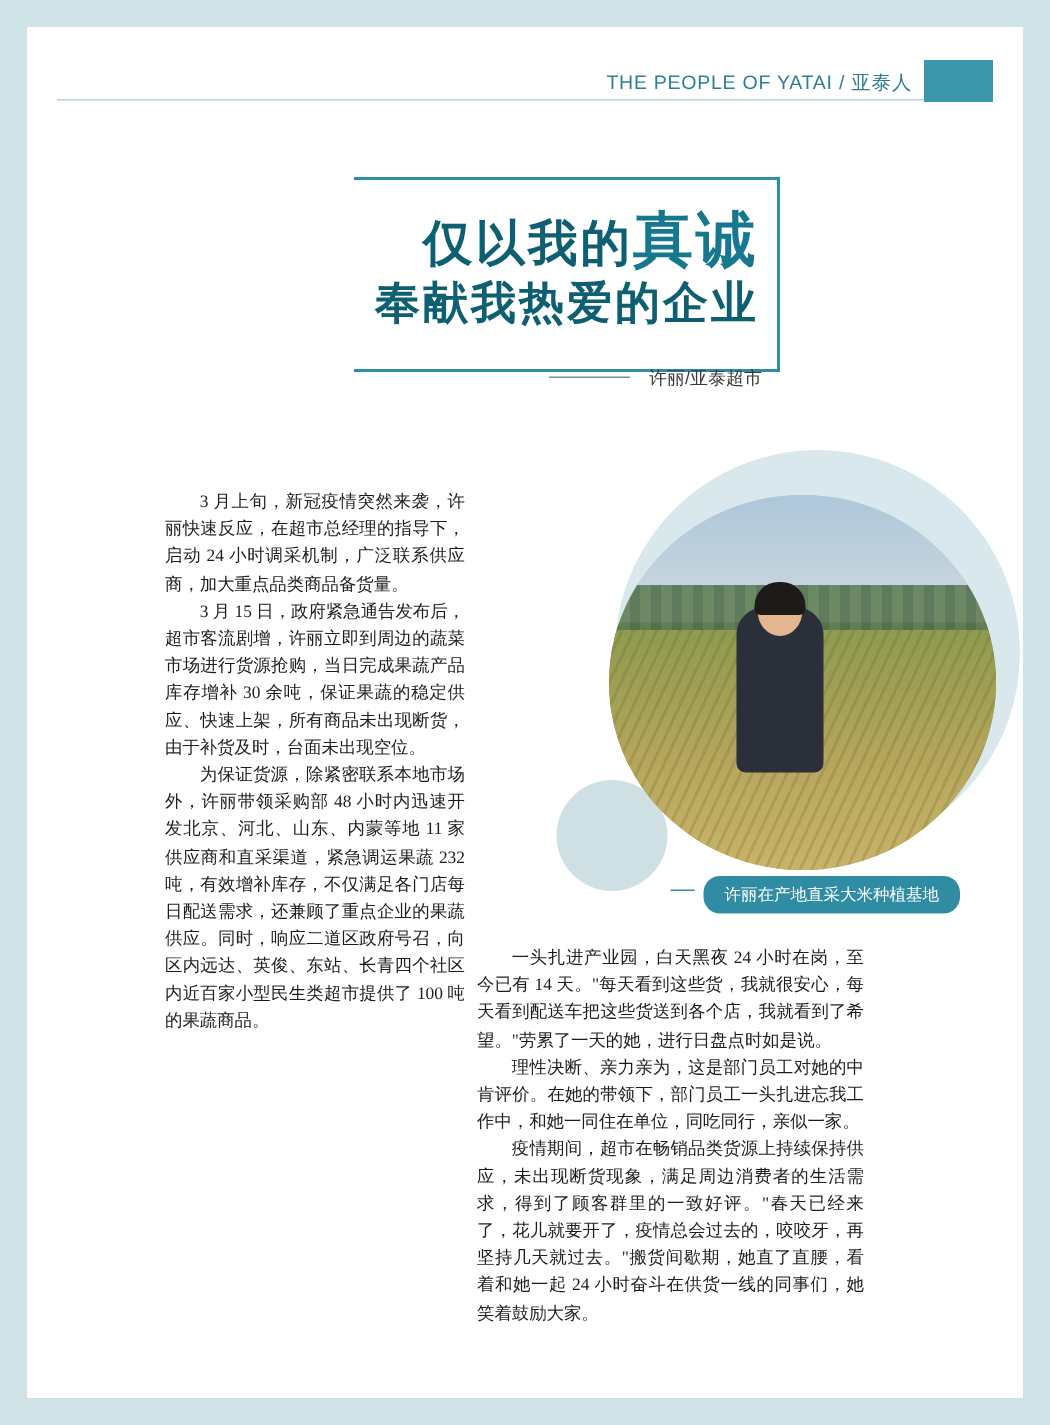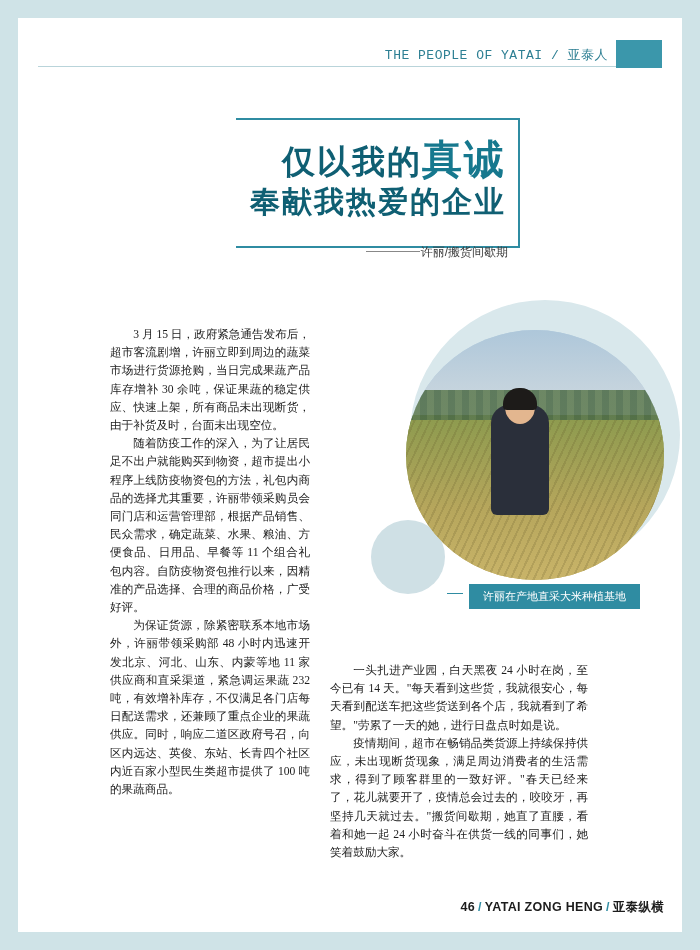--- a/index.html
+++ b/index.html
@@ -52,21 +52,20 @@
     background: #ffffff;
   }
 
   
   .header {
     position: absolute;
     left: 18px;
     right: 18px;
     top: 40px;
     height: 34px;
-    font-family: Liberation Mono, monospace;
   }
   .header-rule {
     position: absolute;
     left: 20px;
     right: 20px;
     top: 26px;
     height: 1px;
     background: #b9d4da;
   }
   .header-text {
@@ -241,21 +240,21 @@
 
   
   .caption {
     position: absolute;
     right: 60px;
     top: 584px;
     background: #2f8ca2;
     color: #ffffff;
     font-size: 11px;
     padding: 5px 14px;
-    border-radius: 0;
+    border-radius: 11px;
     white-space: nowrap;
   }
   .caption::before {
     content: "";
     position: absolute;
     left: -22px;
     top: 9px;
     width: 16px;
     height: 1px;
     background: #2f8ca2;
@@ -273,24 +272,23 @@
   .col p {
     margin: 0;
     text-indent: 2em;
   }
   .col-left {
     left: 110px;
     top: 326px;
     width: 200px;
   }
   .col-right {
-    left: 330px;
+    left: 318px;
     top: 630px;
     width: 258px;
-    margin-top: 32px;
   }
 
   
   .footer {
     position: absolute;
     right: 36px;
     bottom: 34px;
     font-size: 12.5px;
     color: #1c1c1c;
     letter-spacing: .3px;
@@ -324,43 +322,41 @@
     <div class="header-tab"></div>
   </div>
 
   <div class="title-wrap">
     <div class="title-frame"></div>
     <div class="title-line1">
       <span>仅以我的</span><span class="big">真诚</span>
     </div>
     <div class="title-line2">奉献我热爱的企业</div>
     <div class="byline-rule"></div>
-    <div class="byline">许丽/搬货间歇期</div>
+    <div class="byline">许丽/亚泰超市</div>
   </div>
 
   <div class="photo">
     <div class="sky"></div>
     <div class="treeline"></div>
     <div class="field"></div>
     <div class="field-texture"></div>
     <div class="person-body"></div>
     <div class="person-head"></div>
     <div class="person-hair"></div>
   </div>
   <div class="caption">许丽在产地直采大米种植基地</div>
 
   <div class="col col-left">
+    <p>3 月上旬，新冠疫情突然来袭，许丽快速反应，在超市总经理的指导下，启动 24 小时调采机制，广泛联系供应商，加大重点品类商品备货量。</p>
     <p>3 月 15 日，政府紧急通告发布后，超市客流剧增，许丽立即到周边的蔬菜市场进行货源抢购，当日完成果蔬产品库存增补 30 余吨，保证果蔬的稳定供应、快速上架，所有商品未出现断货，由于补货及时，台面未出现空位。</p>
-    <p>随着防疫工作的深入，为了让居民足不出户就能购买到物资，超市提出小程序上线防疫物资包的方法，礼包内商品的选择尤其重要，许丽带领采购员会同门店和运营管理部，根据产品销售、民众需求，确定蔬菜、水果、粮油、方便食品、日用品、早餐等 11 个组合礼包内容。自防疫物资包推行以来，因精准的产品选择、合理的商品价格，广受好评。</p>
     <p>为保证货源，除紧密联系本地市场外，许丽带领采购部 48 小时内迅速开发北京、河北、山东、内蒙等地 11 家供应商和直采渠道，紧急调运果蔬 232 吨，有效增补库存，不仅满足各门店每日配送需求，还兼顾了重点企业的果蔬供应。同时，响应二道区政府号召，向区内远达、英俊、东站、长青四个社区内近百家小型民生类超市提供了 100 吨的果蔬商品。</p>
 
   </div>
 
   <div class="col col-right">
     <p>一头扎进产业园，白天黑夜 24 小时在岗，至今已有 14 天。"每天看到这些货，我就很安心，每天看到配送车把这些货送到各个店，我就看到了希望。"劳累了一天的她，进行日盘点时如是说。</p>
+    <p>理性决断、亲力亲为，这是部门员工对她的中肯评价。在她的带领下，部门员工一头扎进忘我工作中，和她一同住在单位，同吃同行，亲似一家。</p>
     <p>疫情期间，超市在畅销品类货源上持续保持供应，未出现断货现象，满足周边消费者的生活需求，得到了顾客群里的一致好评。"春天已经来了，花儿就要开了，疫情总会过去的，咬咬牙，再坚持几天就过去。"搬货间歇期，她直了直腰，看着和她一起 24 小时奋斗在供货一线的同事们，她笑着鼓励大家。</p>
   </div>
 
-  <div class="footer">
-    <span>46</span><span class="sep">/</span><span class="en">YATAI ZONG HENG</span><span class="sep">/</span><span>亚泰纵横</span>
-  </div>
 
 </div>
 
 </body></html>

